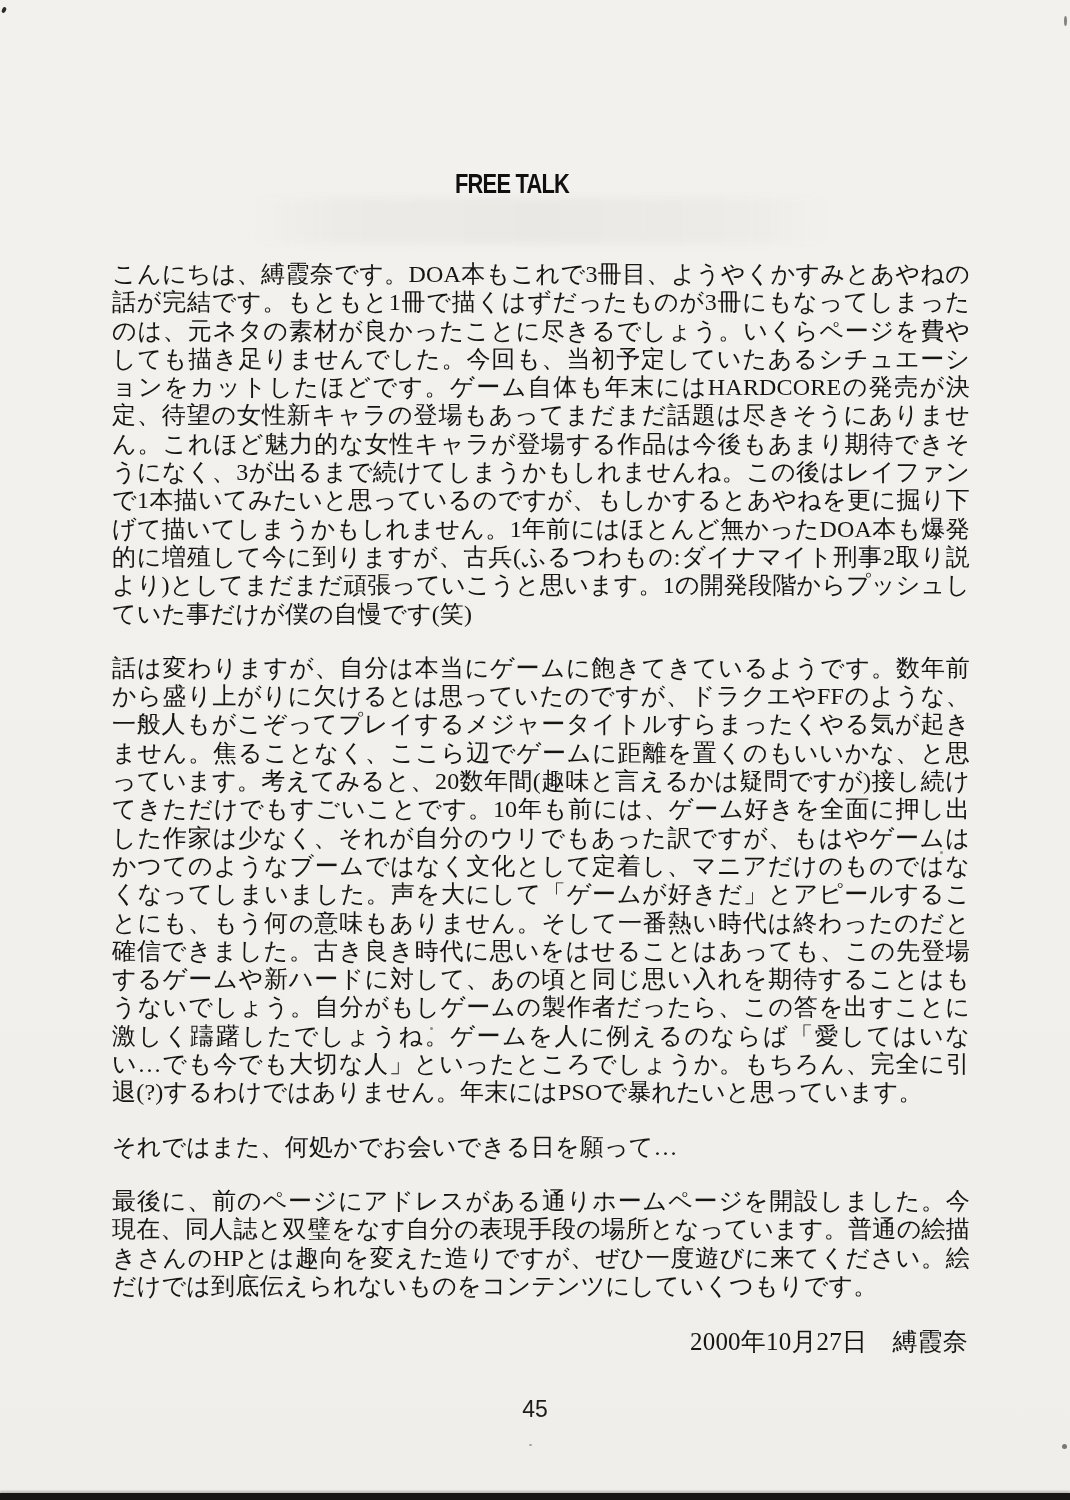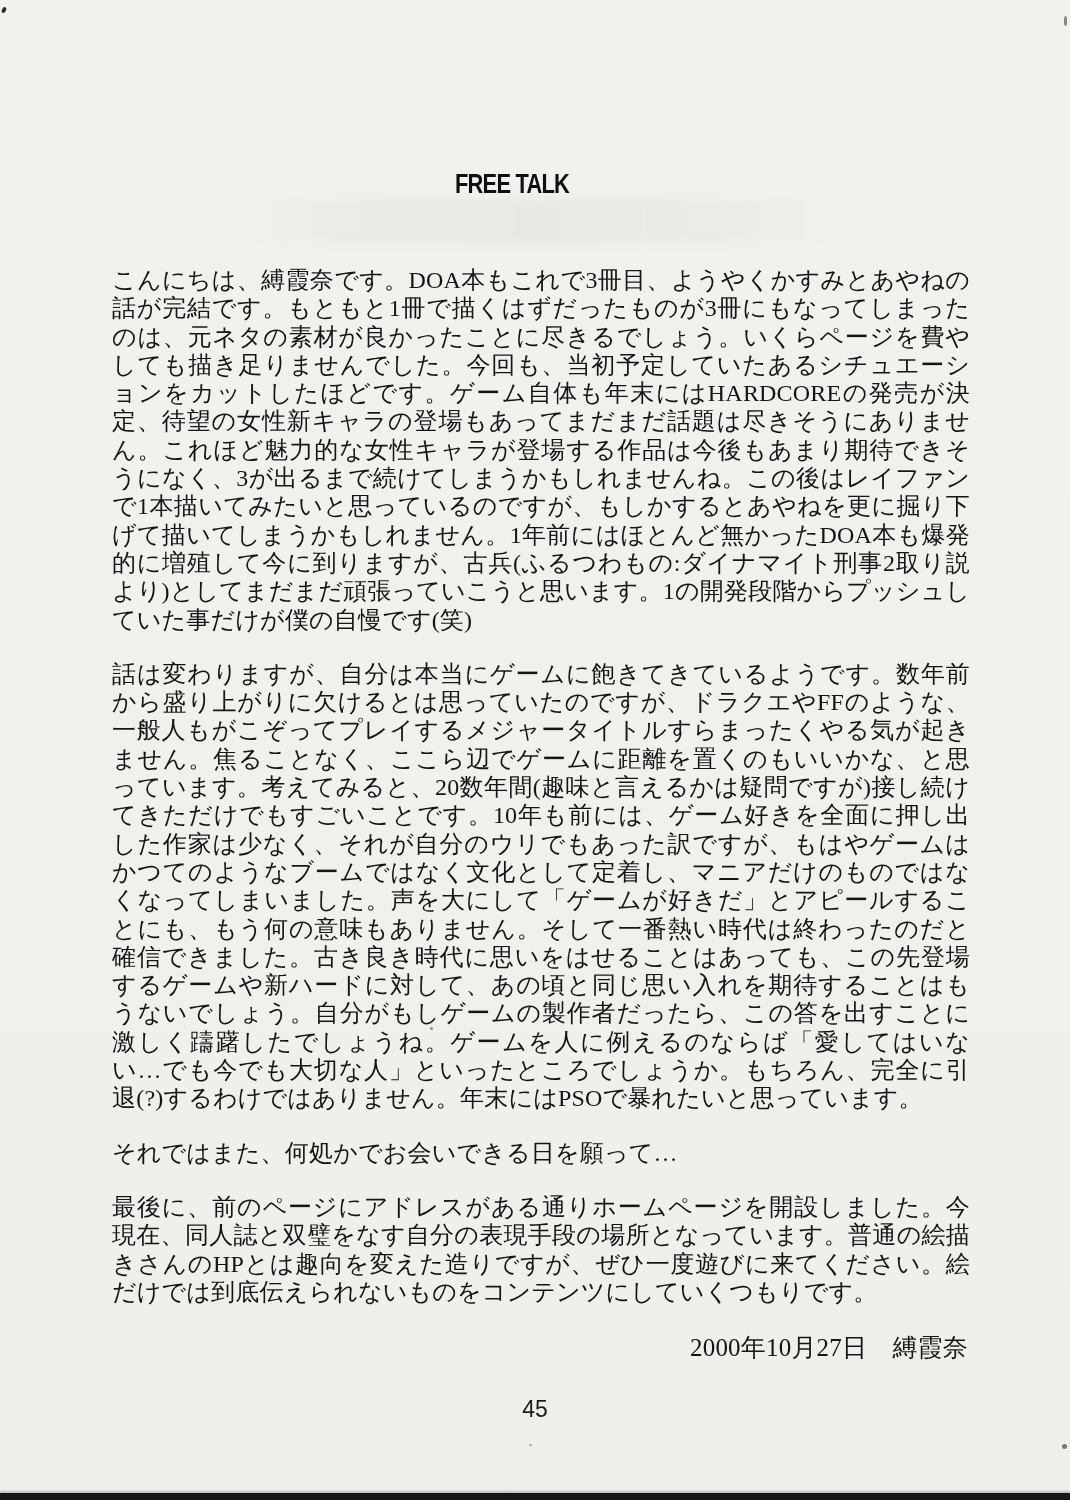--- a/index.html
+++ b/index.html
@@ -56,21 +56,21 @@
     top: 250px;
     width: 858px;
     font-size: 24px;
     line-height: 28.3px;
     text-align: justify;
     text-justify: inter-ideograph;
     letter-spacing: 0.2px;
     color: #151515;
   }
   .text-block p {
-    margin: 16px 0 26px 0;
+    margin: 10px 0 26px 0;
   }
   .date-line {
     margin-top: 28px;
     text-align: right;
     font-size: 25px;
     padding-right: 2px;
   }
   
   .page-number {
     position: absolute;

